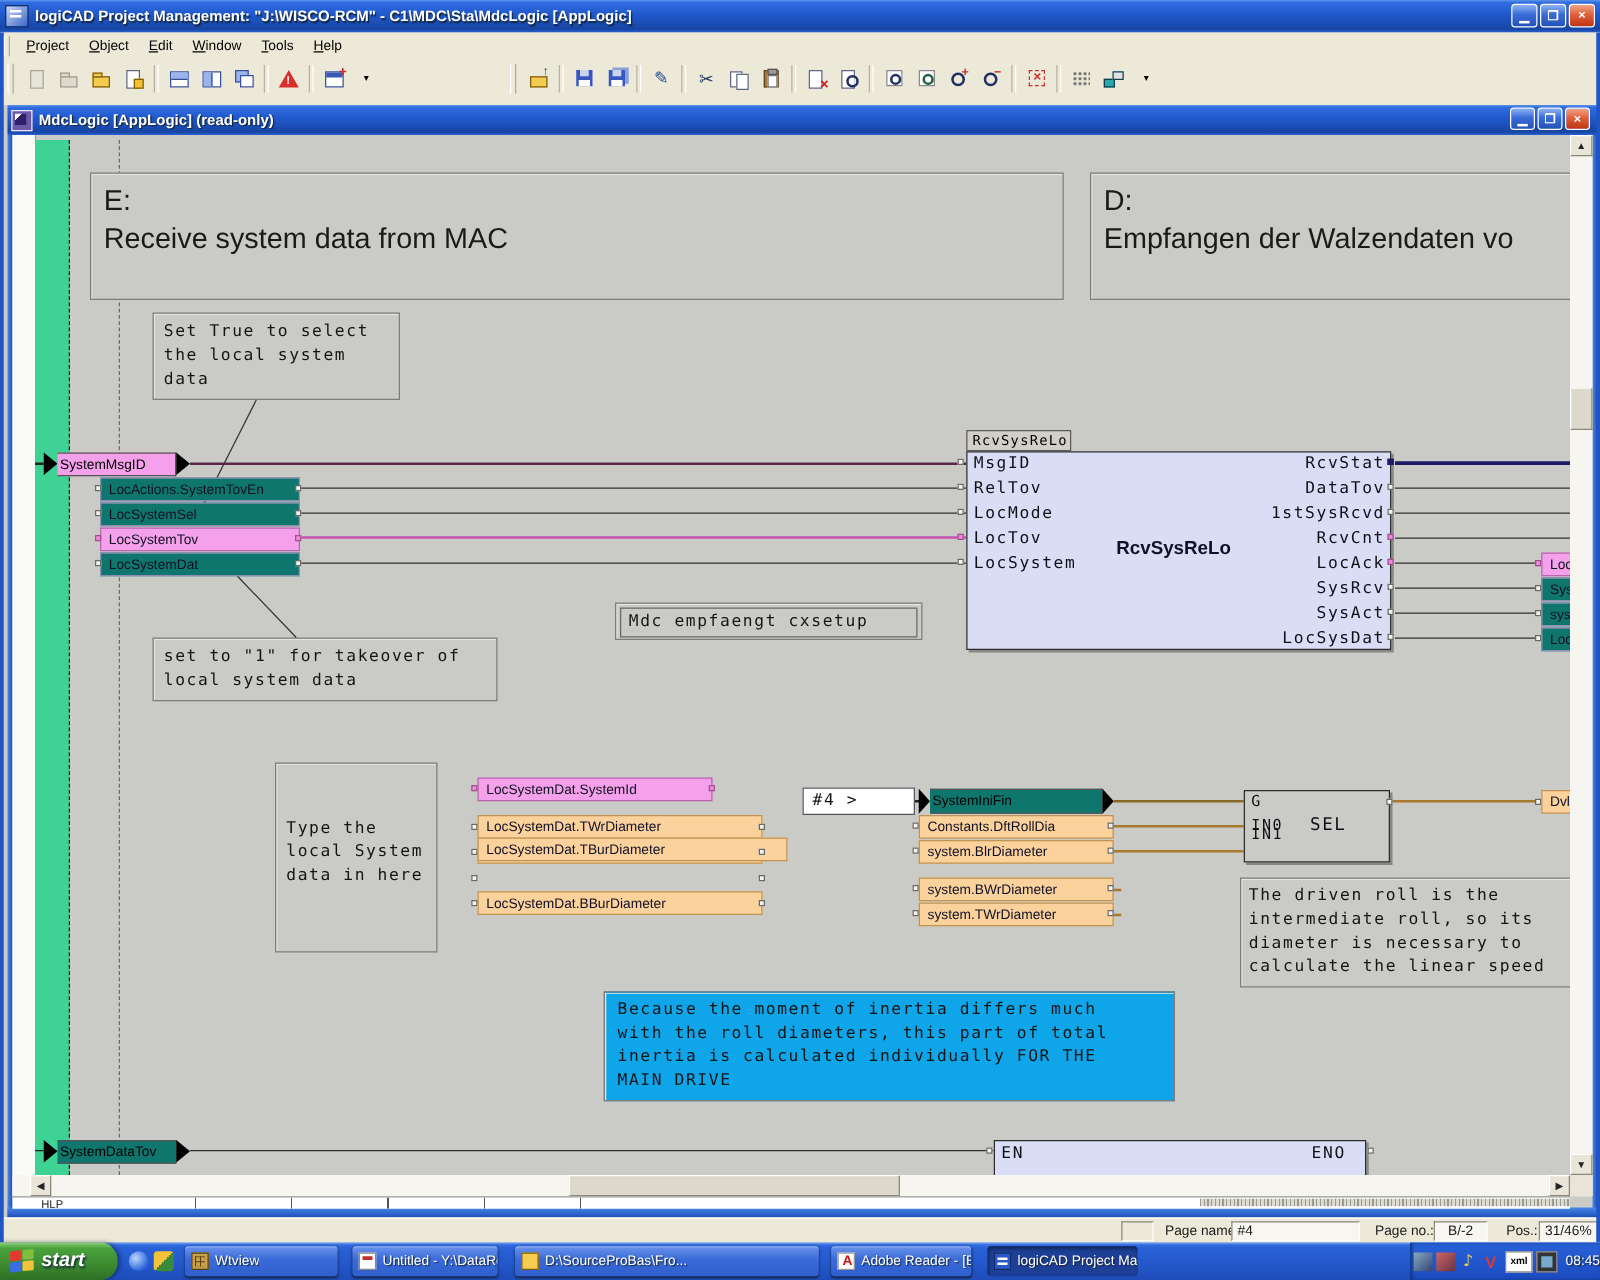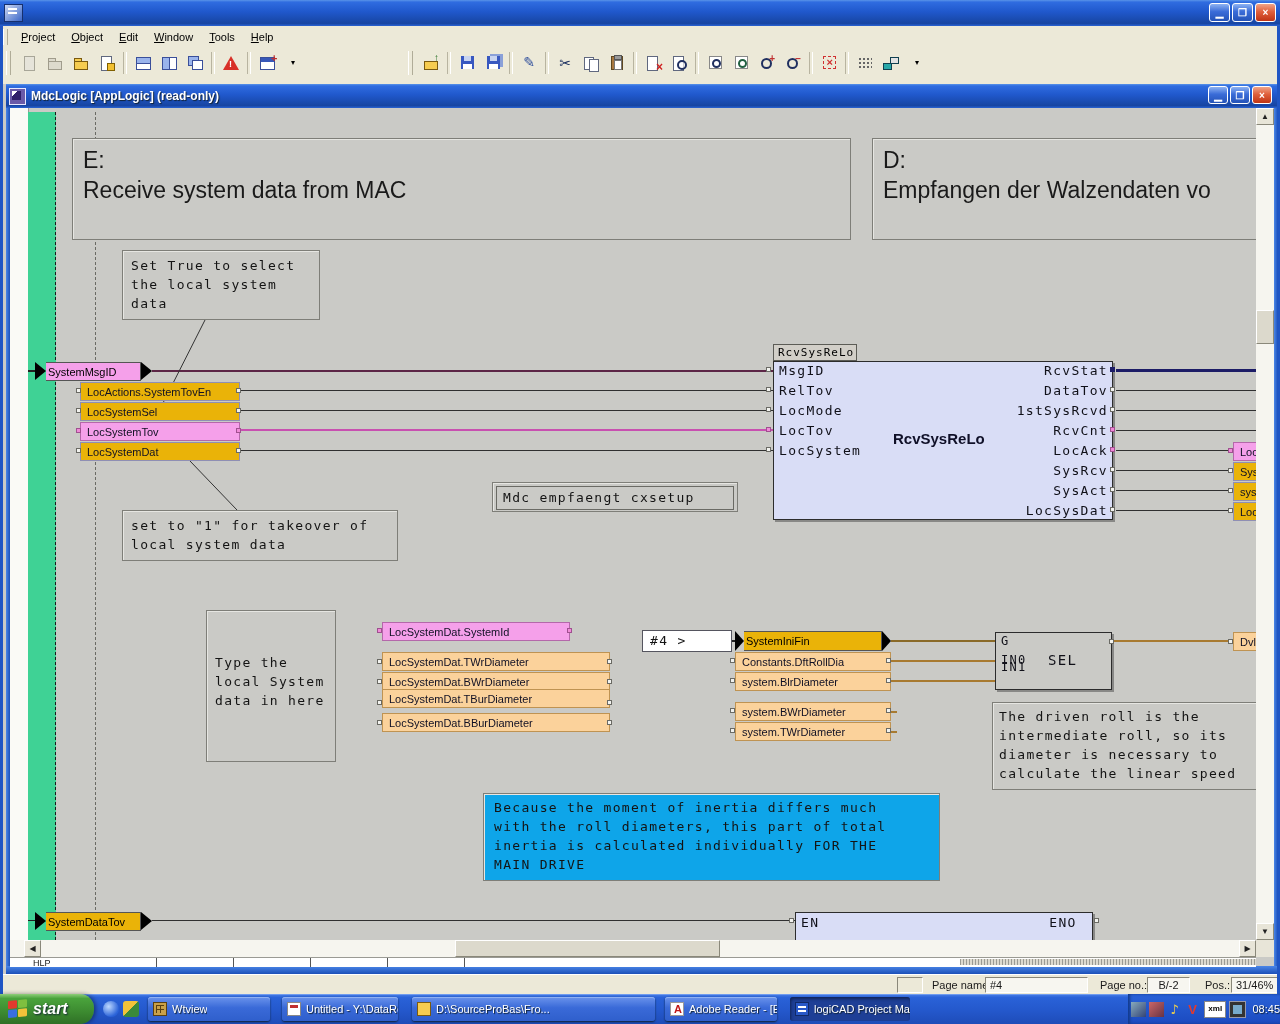--- a/index.html
+++ b/index.html
@@ -94,21 +94,21 @@
   #ruler{left:10px;top:108px;width:18px;height:849px;background:#fafaf6;border-right:1px solid #9a9a94}
   #greenstripe{left:28px;top:112px;width:27px;height:828px;background:#3fd295;border-right:1px dashed #1a1a1a}
   #pagedash{left:95px;top:112px;width:0;height:828px;border-left:1px dashed #6a6a64}
 
   .cbox{position:absolute;border:1px solid #7e7e78;background:#cacac6;box-sizing:border-box;
         box-shadow:inset 1px 1px 0 #e6e6e2}
   .hdr{font-size:23px;line-height:30px;color:#1a1a1a;white-space:nowrap;overflow:hidden}
 
   .iolabel{position:absolute;height:19px;box-sizing:border-box;border:1px solid #8f8fb4;font-size:11px;
            padding:3px 0 0 6px;color:#101024;overflow:hidden;white-space:nowrap}
-  .lav{background:#eab308}
+  .lav{background:#0f766e}
   .pinkbg{background:#f5a0ea;border-color:#b468aa}
   .orangebg{background:#fbd29b;border-color:#bf9352}
 
   .flag{position:absolute;height:19px;display:flex;align-items:stretch}
   .flag .tri-l{width:0;height:0;border-top:9.5px solid transparent;border-bottom:9.5px solid transparent;border-left:11px solid #000}
   .flag .tri-r{width:0;height:0;border-top:9.5px solid transparent;border-bottom:9.5px solid transparent;border-left:11px solid #000}
   .flag .body{border:1px solid #555;border-left:none;font-size:11px;padding:3px 4px 0 2px;box-sizing:border-box;flex:1;white-space:nowrap;overflow:hidden}
 
   .fb{position:absolute;background:#d9ddf6;border:1px solid #2c2c2c;box-shadow:2px 2px 0 rgba(70,70,70,.5);box-sizing:border-box}
   .fbtab{position:absolute;background:#d2cfc8;border:1px solid #5c5c56;font-family:"DejaVu Sans Mono","Liberation Mono",monospace;
@@ -189,20 +189,21 @@
   #clock{color:#fff;font-size:11px;margin-left:6px;text-shadow:1px 1px 1px #123}
 
   .borderL{left:0;top:26px;width:3px;height:968px;background:#1f55c4}
   .borderR{left:1277px;top:26px;width:3px;height:968px;background:#1f55c4}
 </style>
 </head>
 <body>
 
 <div class="abs" id="titlebar">
   <span class="main-ico"></span>
+  <span class="ttl">logiCAD Project Management: "J:\WISCO-RCM" - C1\MDC\Sta\MdcLogic [AppLogic]</span>
 </div>
 <div class="winbtns" style="z-index:50">
   <span class="win-btn btn-blue">▁</span>
   <span class="win-btn btn-blue">❐</span>
   <span class="win-btn btn-red">×</span>
 </div>
 
 <div class="abs" id="menubar">
   <span class="mgrip"></span>
   <span class="menu-item">Project</span>
@@ -368,21 +369,21 @@
 <div class="cbox" style="left:872px;top:138px;width:385px;height:102px;padding:6px 10px">
   <div class="hdr">D:</div>
   <div class="hdr">Empfangen der Walzendaten vo</div>
 </div>
 
 <div class="cbox mono" style="left:122px;top:250px;width:198px;height:70px;padding:5px 8px">Set True to select
 the local system
 data</div>
 <div class="cbox mono" style="left:122px;top:510px;width:276px;height:51px;padding:5px 8px">set to "1" for takeover of
 local system data</div>
-<div class="cbox mono" style="left:206px;top:610px;width:130px;height:152px;padding:42px 6px 11px 8px">Type the
+<div class="cbox mono" style="left:220px;top:610px;width:130px;height:152px;padding:42px 6px 11px 8px">Type the
 local System
 data in here</div>
 <div class="cbox mono" style="left:992px;top:702px;width:268px;height:88px;padding:4px 6px">The driven roll is the
 intermediate roll, so its
 diameter is necessary to
 calculate the linear speed</div>
 <div class="cbox mono" style="left:483px;top:793px;width:457px;height:88px;padding:4px 10px;background:#0ea5e9">Because the moment of inertia differs much
 with the roll diameters, this part of total
 inertia is calculated individually FOR THE
 MAIN DRIVE</div>
@@ -429,21 +430,21 @@
 <span class="fbname" style="left:893px;top:430px">RcvSysReLo</span>
 
 <div class="iolabel pinkbg" style="left:1233px;top:442px;width:24px">Loc</div>
 <div class="iolabel lav" style="left:1233px;top:462px;width:24px">Sys</div>
 <div class="iolabel lav" style="left:1233px;top:482px;width:24px">syst</div>
 <div class="iolabel lav" style="left:1233px;top:502px;width:24px">Loc</div>
 
 <div class="iolabel pinkbg" style="left:382px;top:622px;width:188px">LocSystemDat.SystemId</div>
 <div class="iolabel orangebg" style="left:382px;top:652px;width:228px">LocSystemDat.TWrDiameter</div>
 <div class="iolabel orangebg" style="left:382px;top:672px;width:228px">LocSystemDat.BWrDiameter</div>
-<div class="iolabel orangebg" style="left:382px;top:689px;width:228px">LocSystemDat.TBurDiameter</div>
+<div class="iolabel orangebg" style="left:382px;top:670px;width:248px">LocSystemDat.TBurDiameter</div>
 <div class="iolabel orangebg" style="left:382px;top:713px;width:228px">LocSystemDat.BBurDiameter</div>
 
 <div class="abs mono" style="left:642px;top:630px;width:90px;height:22px;background:#fff;border:1px solid #55555f;box-sizing:border-box;line-height:20px;padding-left:7px">#4 &gt;</div>
 <div class="flag" style="left:735px;top:631px;width:156px;height:20px">
   <span class="tri-l" style="border-top-width:10px;border-bottom-width:10px;border-left-width:9px"></span>
   <span class="body lav">SystemIniFin</span>
   <span class="tri-r" style="border-top-width:10px;border-bottom-width:10px;border-left-width:9px"></span>
 </div>
 <div class="iolabel orangebg" style="left:735px;top:652px;width:156px">Constants.DftRollDia</div>
 <div class="iolabel orangebg" style="left:735px;top:672px;width:156px">system.BlrDiameter</div>

